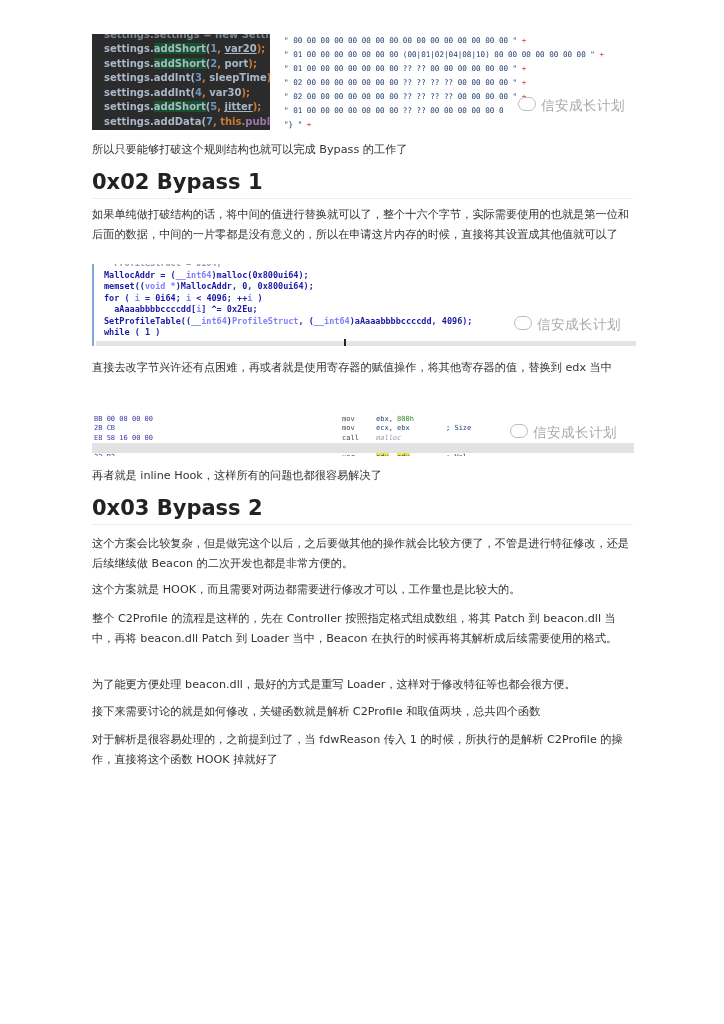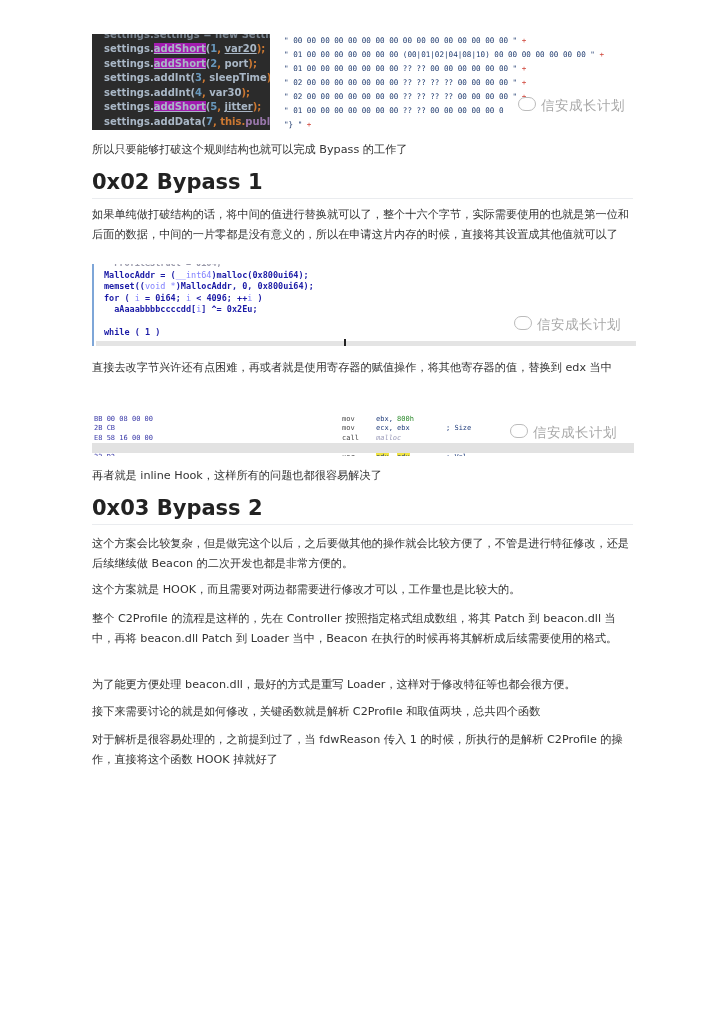--- a/index.html
+++ b/index.html
@@ -4,39 +4,39 @@
 <style>
   html, body { margin:0; padding:0; background:#ffffff; }
   body { width:724px; height:1024px; position:relative; overflow:hidden;
          font-family:"DejaVu Sans", "Liberation Sans", sans-serif; color:#333; }
   .abs { position:absolute; }
   .mono { font-family:"DejaVu Sans Mono", "Liberation Mono", monospace; }
 
   
   .fig1-dark { left:92px; top:34px; width:178px; height:96px; background:#2b2b2b; overflow:hidden; }
   .fig1-dark .ln { position:absolute; left:12px; font-size:10px; color:#a9b7c6; white-space:pre; line-height:14.6px; font-weight:bold; }
-  .fig1-dark .hl { background:#a21caf;text-decoration:underline; }
+  .fig1-dark .hl { background:#14532d; }
   .fig1-dark .num { color:#6897bb; }
   .fig1-dark .kw { color:#cc7832; }
   .fig1-dark .field { color:#9876aa; }
   .fig1-dark .u { text-decoration:underline;text-align:right; }
   .fig1-hex { left:284px; top:34px; width:350px; height:96px; background:#fff; }
   .fig1-hex .ln { position:absolute; left:0; font-size:7.6px; color:#1e3a6e; white-space:pre; line-height:14px; }
   .plus { color:#d0453a; }
 
   .wm { position:absolute; font-size:13.5px; color:#a8a8a8; white-space:nowrap; letter-spacing:0.5px; }
   .wm .wmico { display:inline-block; width:16px; height:12px; border:1.5px solid #bbb; border-radius:8px; margin-right:5px; vertical-align:-1px; }
 
   .para { position:absolute; left:92px; width:540px; font-size:11.2px; line-height:20px; color:#333; }
   .h2 { position:absolute; left:92px; width:541px; font-size:21px; font-weight:bold; color:#222; border-bottom:1px solid #eaecef; padding-bottom:2px; line-height:28px; }
 
   
   .fig2 { left:92px; top:264px; width:542px; height:82px; background:#fff; border-left:2px solid #7ea6d8; overflow:hidden; }
   .fig2 .ln { position:absolute; left:10px; font-size:8.5px; color:#1a1aa6; white-space:pre; line-height:11.5px; font-weight:bold; }
-  .fig2 .lt { color:#8080ff; font-weight:normal; }
+  .fig2 .lt { color:#8080ff; font-weight:bold; }
   .fig2 .scroll { position:absolute; left:2px; bottom:0; width:540px; height:5px; background:#e4e4e4; }
   .fig2 .thumb { position:absolute; left:250px; bottom:0; width:2px; height:7px; background:#222; }
 
   
   .fig3 { left:92px; top:400px; width:542px; height:56px; background:#fff; overflow:hidden; }
   .fig3 .row { position:absolute; left:0; width:542px; height:9.5px; font-size:7px; color:#3a3aa8; white-space:pre; line-height:9.5px; }
   .fig3 .row.sel { background:#e2e2e2; }
   .fig3 .c1 { position:absolute; left:2px; }
   .fig3 .c2 { position:absolute; left:250px; color:#444; }
   .fig3 .c3 { position:absolute; left:284px; color:#1f3b7a; }
@@ -74,20 +74,21 @@
 <div class="h2" style="top:168px">0x02 Bypass 1</div>
 
 <div class="para" style="top:205px">如果单纯做打破结构的话，将中间的值进行替换就可以了，整个十六个字节，实际需要使用的也就是第一位和后面的数据，中间的一片零都是没有意义的，所以在申请这片内存的时候，直接将其设置成其他值就可以了</div>
 
 <div class="abs fig2 mono">
   <div class="ln mono" style="top:-6px;color:#99a">  ProfileStruct = 0i64;</div>
   <div class="ln mono" style="top:5.5px">MallocAddr = (<span class="lt">__int64</span>)malloc(0x800ui64);</div>
   <div class="ln mono" style="top:17px">memset((<span class="lt">void *</span>)MallocAddr, 0, 0x800ui64);</div>
   <div class="ln mono" style="top:28.5px">for ( <span class="lt">i</span> = 0i64; <span class="lt">i</span> &lt; 4096; ++<span class="lt">i</span> )</div>
   <div class="ln mono" style="top:40px">  aAaaabbbbccccdd[<span class="lt">i</span>] ^= 0x2Eu;</div>
+  <div class="ln mono" style="top:51.5px">SetProfileTable((<span class="lt">__int64</span>)<span class="lt">ProfileStruct</span>, (<span class="lt">__int64</span>)aAaaabbbbccccdd, 4096);</div>
   <div class="ln mono" style="top:63px">while ( 1 )</div>
   <div class="scroll"></div>
   <div class="thumb"></div>
   <div class="wm" style="left:420px;top:52px"><span class="wmico"></span><span>信安成长计划</span></div>
 </div>
 
 <div class="para" style="top:358px">直接去改字节兴许还有点困难，再或者就是使用寄存器的赋值操作，将其他寄存器的值，替换到 edx 当中</div>
 
 <div class="abs fig3 mono">
   <div class="row mono" style="top:5px">

